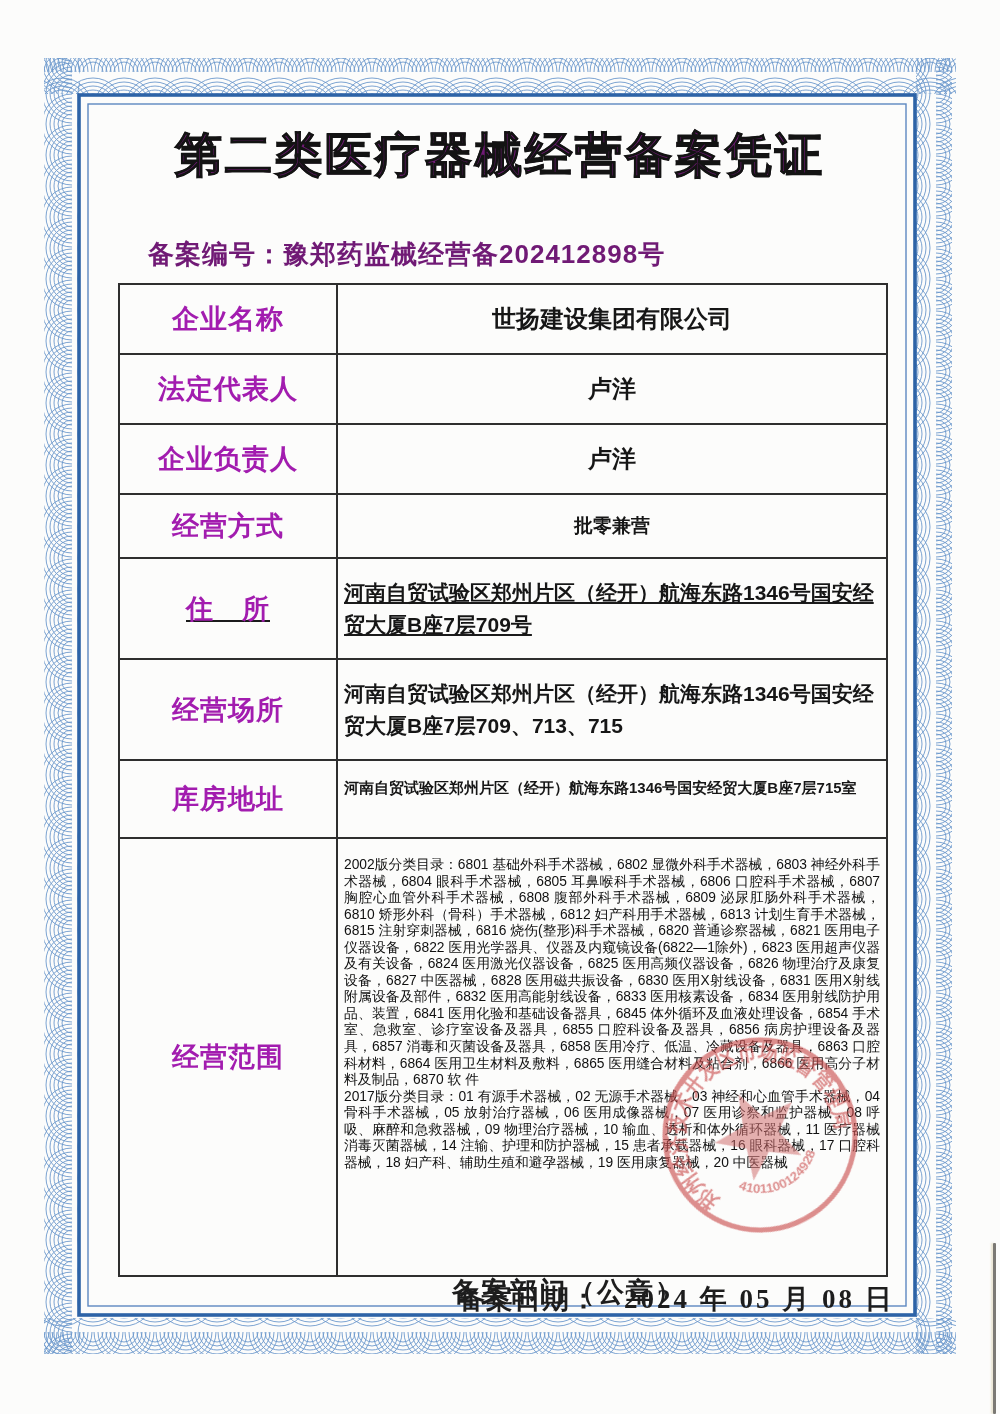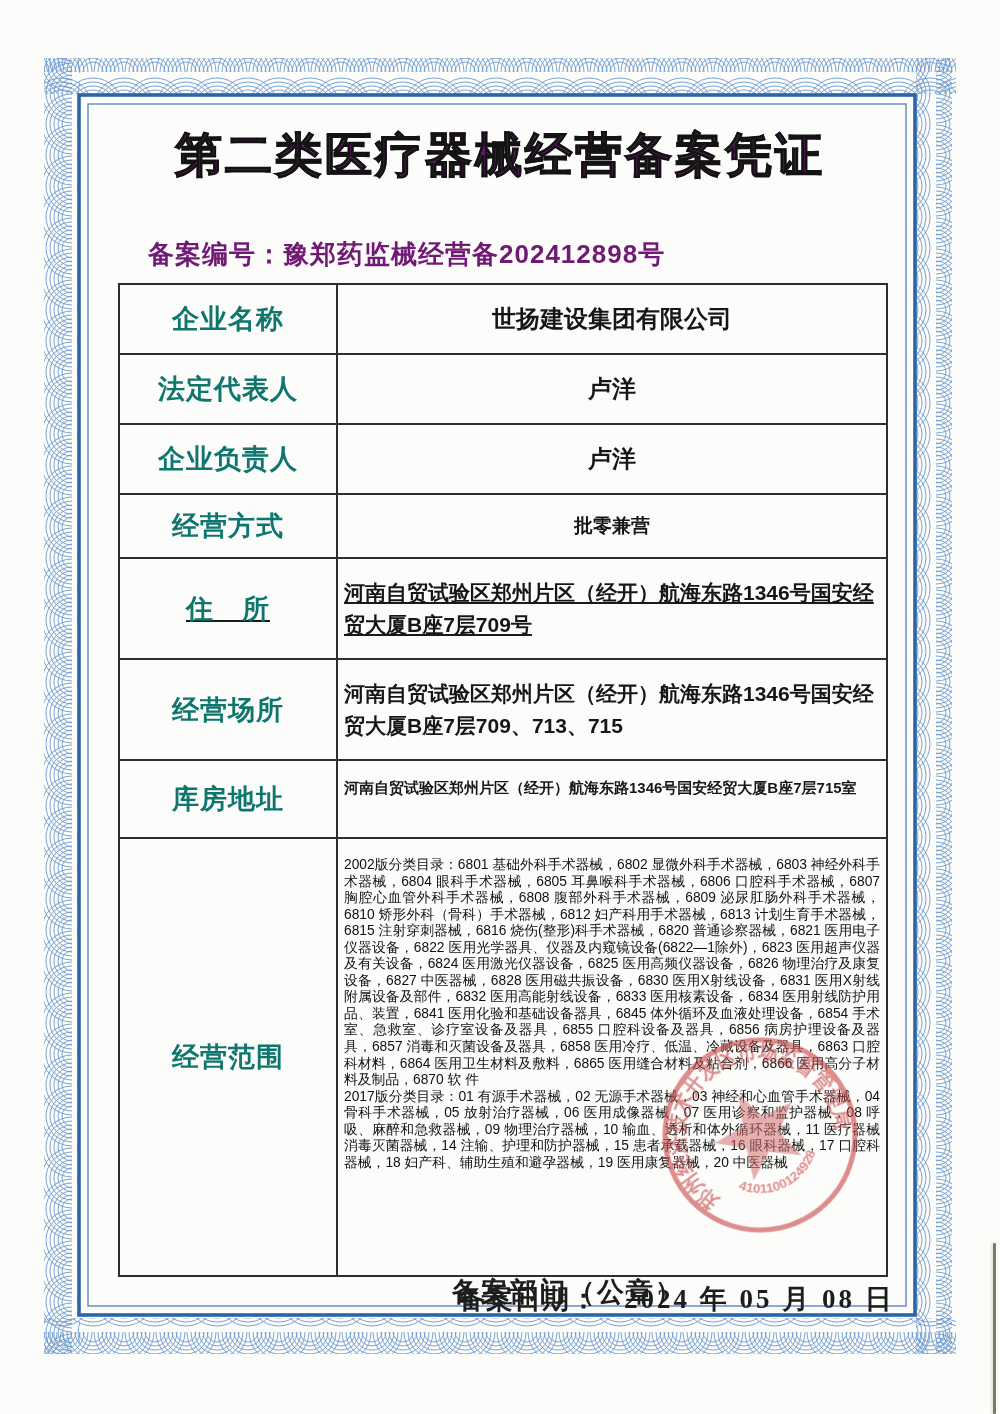--- a/index.html
+++ b/index.html
@@ -21,21 +21,21 @@
     font-size:26px; font-weight:bold; letter-spacing:1px; color:#701a75;
   }
 
   table.cert {
     position:absolute; left:118px; top:283px; width:770px;
     border-collapse:collapse; table-layout:fixed;
   }
   table.cert td { border:2px solid #2e2e2e; overflow:hidden; }
   td.lbl {
     width:200px; text-align:center; vertical-align:middle;
-    font-size:27px; font-weight:bold; letter-spacing:1px; color:#0f766e;
+    font-size:27px; font-weight:bold; letter-spacing:1px; color:#a21caf;
     padding:2px 8px;
   }
   td.val { padding:18px 6px; color:#161616; }
   .v-center { text-align:center; vertical-align:middle; }
 
   tr.r1 { height:55px; } tr.r2 { height:66px; } tr.r3 { height:59px; }
   tr.r4 { height:56px; } tr.r5 { height:56px;margin-left:26px; } tr.r6 { height:63px;text-decoration:underline; }
   tr.r7 { height:67px; } tr.r8 { height:78px; } tr.r9 { height:438px; }
 
   .v-name { font-size:24px; font-weight:bold; }

